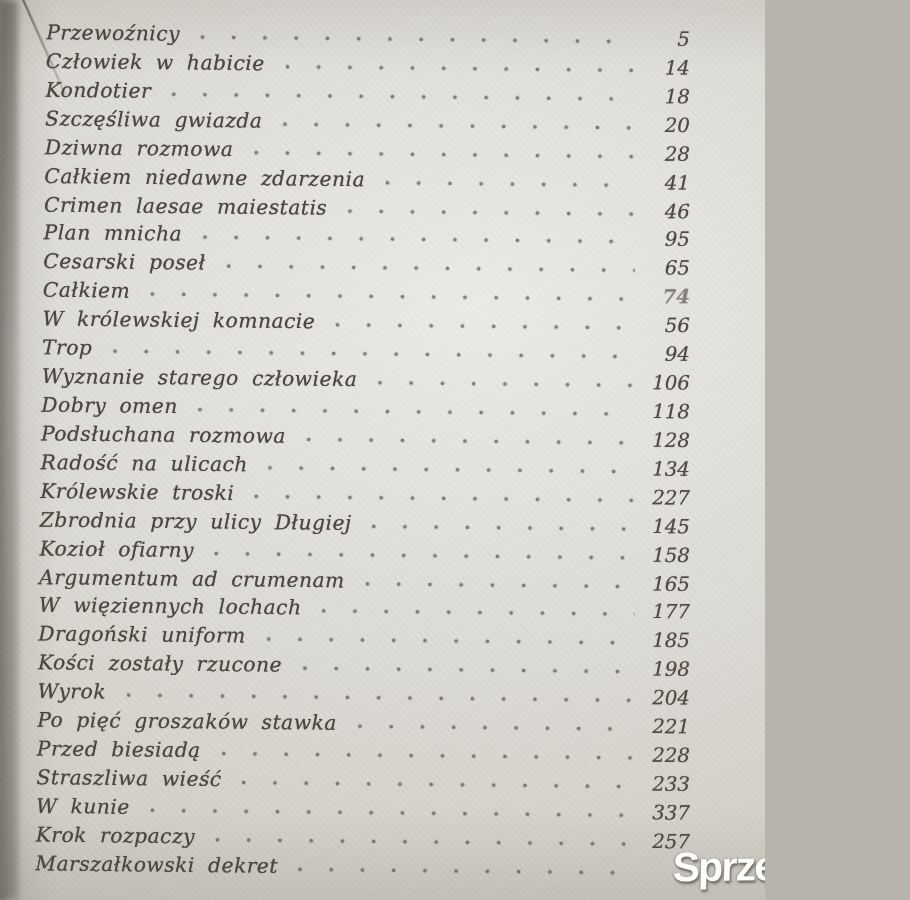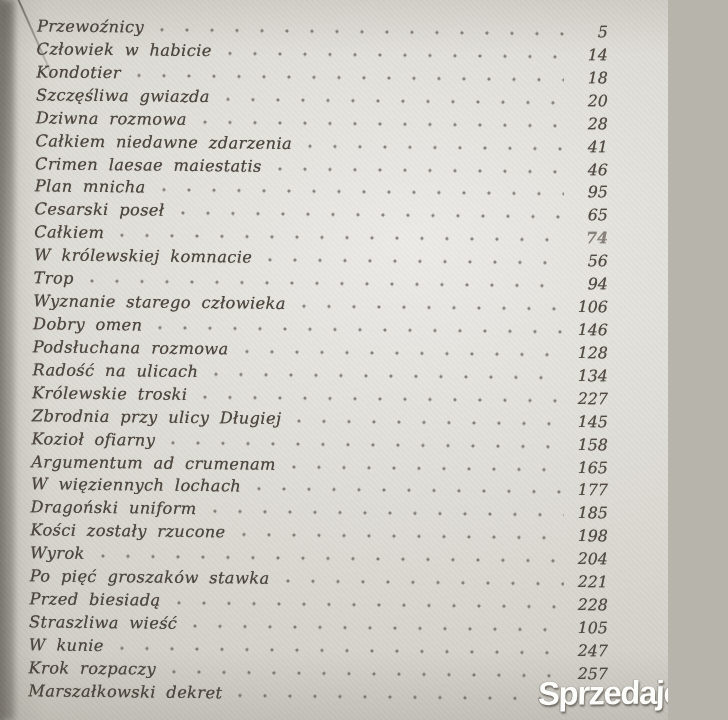--- a/index.html
+++ b/index.html
@@ -4,21 +4,21 @@
 <style>
   html, body { margin: 0; padding: 0; }
   body {
     width: 728px; height: 720px;
     font-family: "DejaVu Serif", serif;
     background: #b7b4ac;
     overflow: hidden;
   }
   .photo {
     position: relative;
-    width: 668px; height: 720px;
+    width: 612px; height: 720px;
     overflow: hidden;
     background:
       repeating-linear-gradient(47deg, rgba(255,255,255,0.018) 0 2px, rgba(40,38,32,0.018) 2px 4px),
       linear-gradient(180deg, rgba(125,120,110,0.14) 0, rgba(0,0,0,0) 55px),
       linear-gradient(0deg,  rgba(120,115,105,0.16) 0, rgba(0,0,0,0) 70px),
       linear-gradient(90deg, rgba(58,54,46,0.50) 0px, rgba(58,54,46,0.22) 7px, rgba(100,95,85,0.10) 18px, rgba(0,0,0,0) 46px),
       radial-gradient(ellipse 760px 560px at 62% 34%, #ecebe7 0%, #dedcd6 48%, #cdcac2 100%);
     background-color: #d8d6d0;
   }
   
@@ -181,21 +181,21 @@
 
     <div class="row" style="padding-left: 33.4px;">
       <span class="title">Wyznanie starego człowieka</span>
       <span class="leader"></span>
       <span class="pagenum">106</span>
     </div>
 
     <div class="row" style="padding-left: 33.1px;">
       <span class="title">Dobry omen</span>
       <span class="leader"></span>
-      <span class="pagenum">146</span>
+      <span class="pagenum">118</span>
     </div>
 
     <div class="row" style="padding-left: 32.8px;">
       <span class="title">Podsłuchana rozmowa</span>
       <span class="leader"></span>
       <span class="pagenum">128</span>
     </div>
 
     <div class="row" style="padding-left: 32.5px;">
       <span class="title">Radość na ulicach</span>
@@ -259,27 +259,27 @@
 
     <div class="row" style="padding-left: 29.5px;">
       <span class="title">Przed biesiadą</span>
       <span class="leader"></span>
       <span class="pagenum">228</span>
     </div>
 
     <div class="row" style="padding-left: 29.2px;">
       <span class="title">Straszliwa wieść</span>
       <span class="leader"></span>
-      <span class="pagenum">105</span>
+      <span class="pagenum">233</span>
     </div>
 
     <div class="row" style="padding-left: 28.9px;">
       <span class="title">W kunie</span>
       <span class="leader"></span>
-      <span class="pagenum">247</span>
+      <span class="pagenum">337</span>
     </div>
 
     <div class="row" style="padding-left: 28.6px;">
       <span class="title">Krok rozpaczy</span>
       <span class="leader"></span>
       <span class="pagenum">257</span>
     </div>
 
     <div class="row" style="padding-left: 28.3px;">
       <span class="title">Marszałkowski dekret</span>

